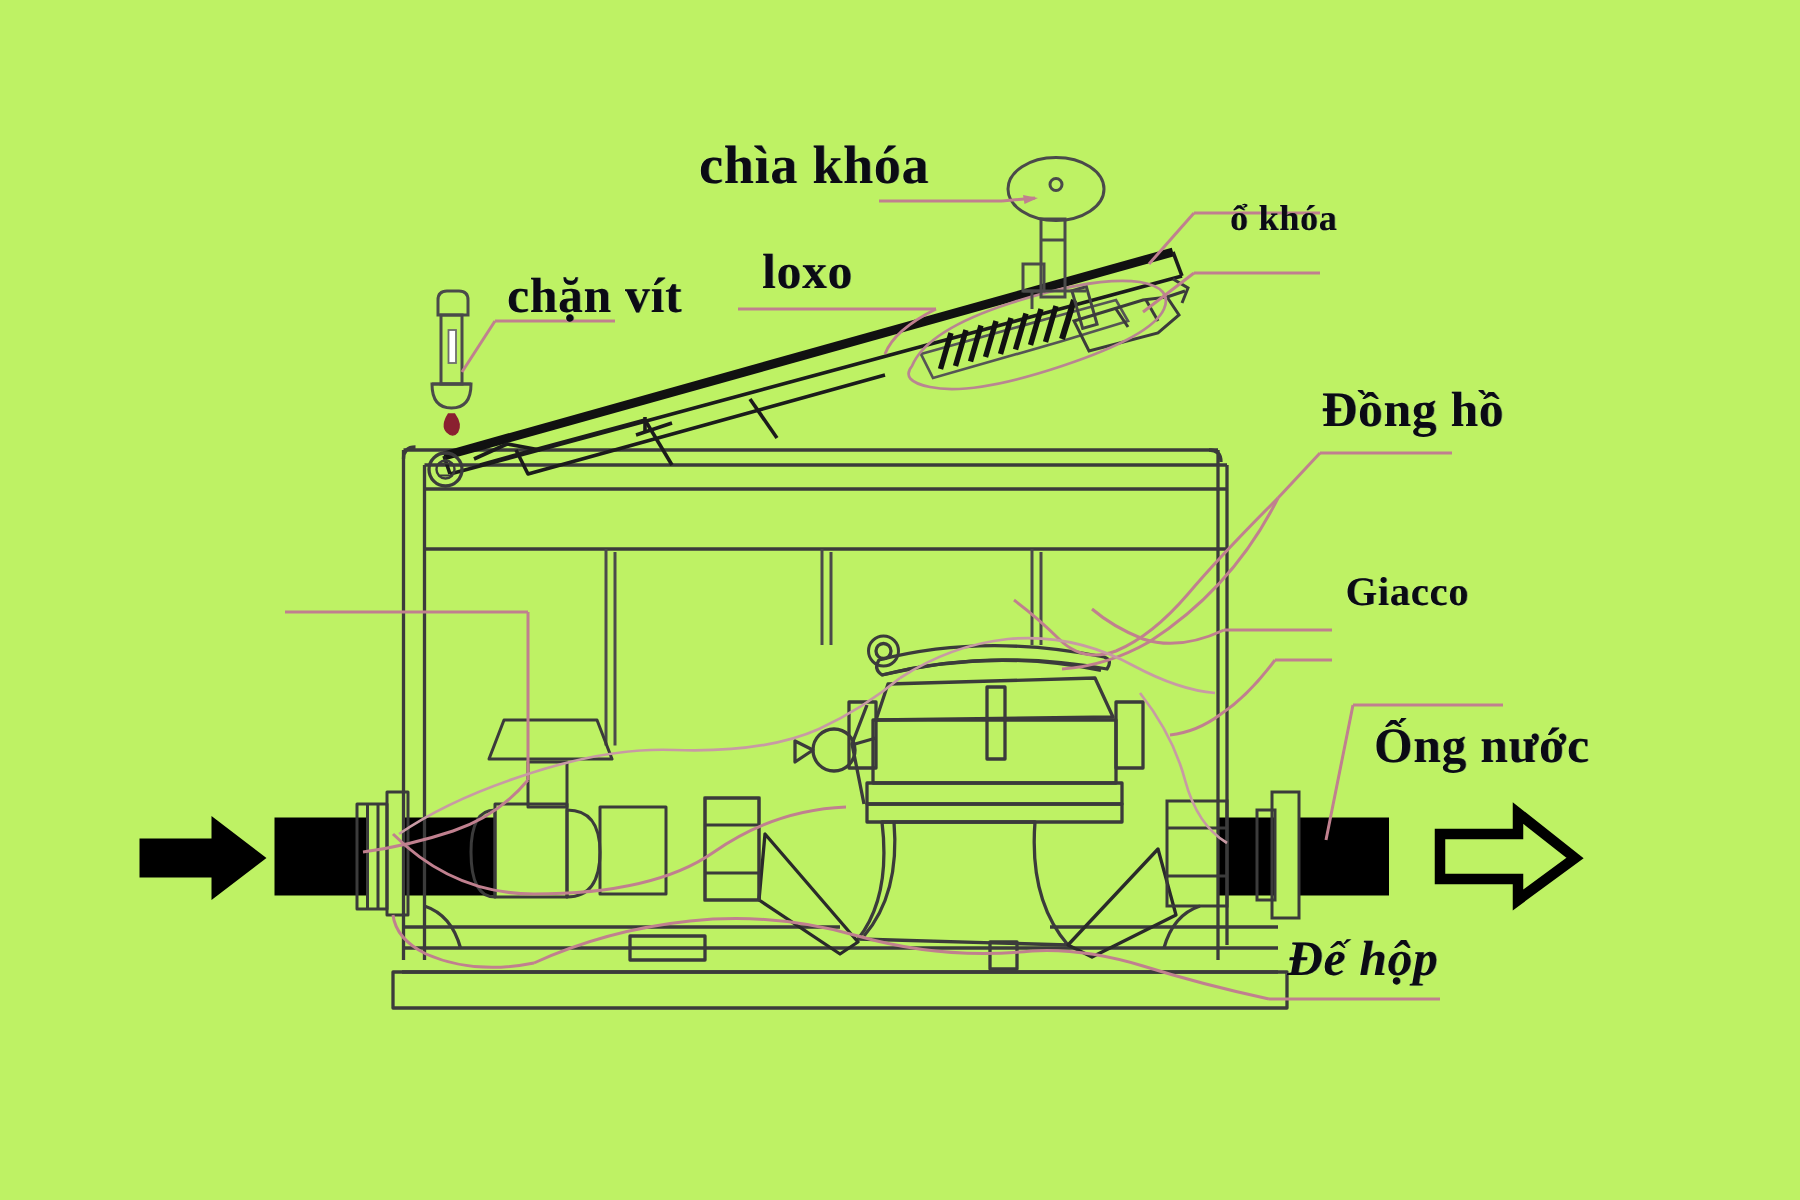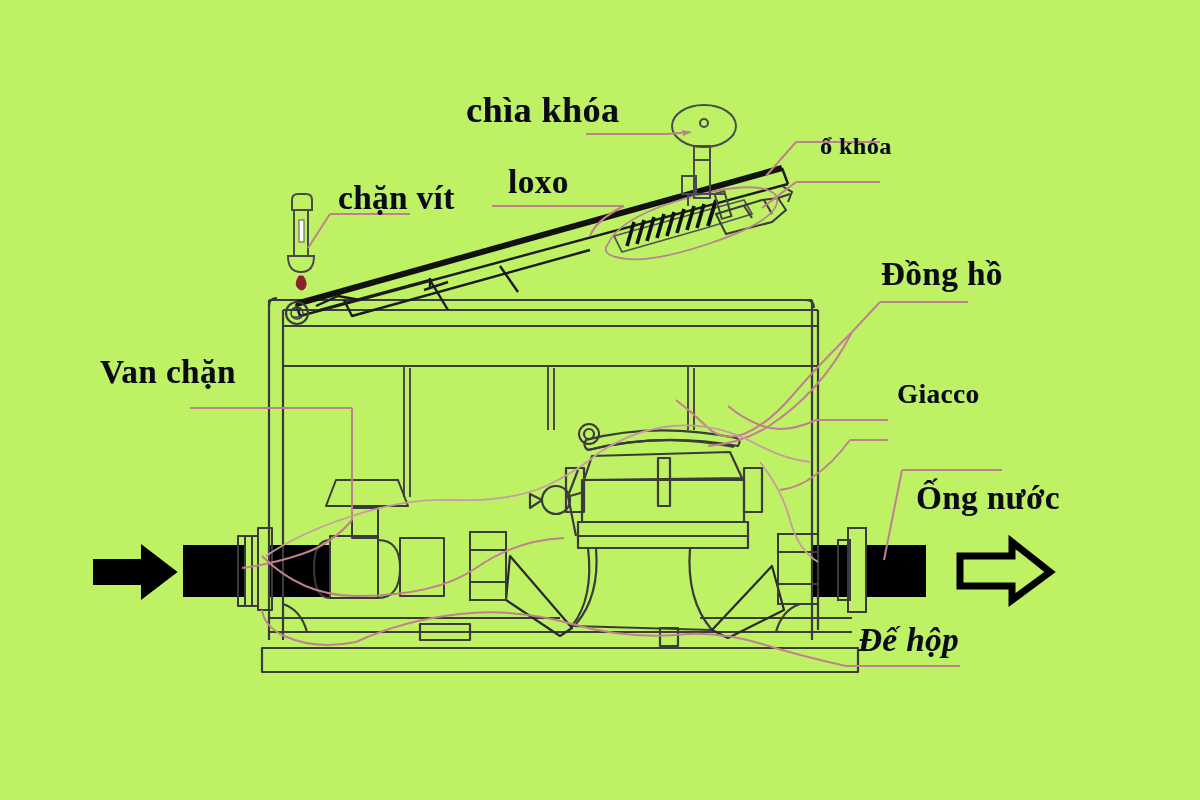--- a/index.html
+++ b/index.html
@@ -300,21 +300,20 @@
   <div class="label lbl-chia-khoa">chìa khóa</div>
 
   <div class="label lbl-o-khoa">ổ khóa</div>
 
   <div class="label lbl-truc-vit">chặn vít</div>
 
   <div class="label lbl-loxo">loxo</div>
 
   <div class="label lbl-dong-ho">Đồng hồ</div>
 
-  <div class="label lbl-van-chan">Van chặn</div>
 
   <div class="label lbl-giacco">Giacco</div>
 
   <div class="label lbl-ong-nuoc">Ống nước</div>
 
   <div class="label lbl-de-hop">Đế hộp</div>
 
 </div>
 
 </body></html>

